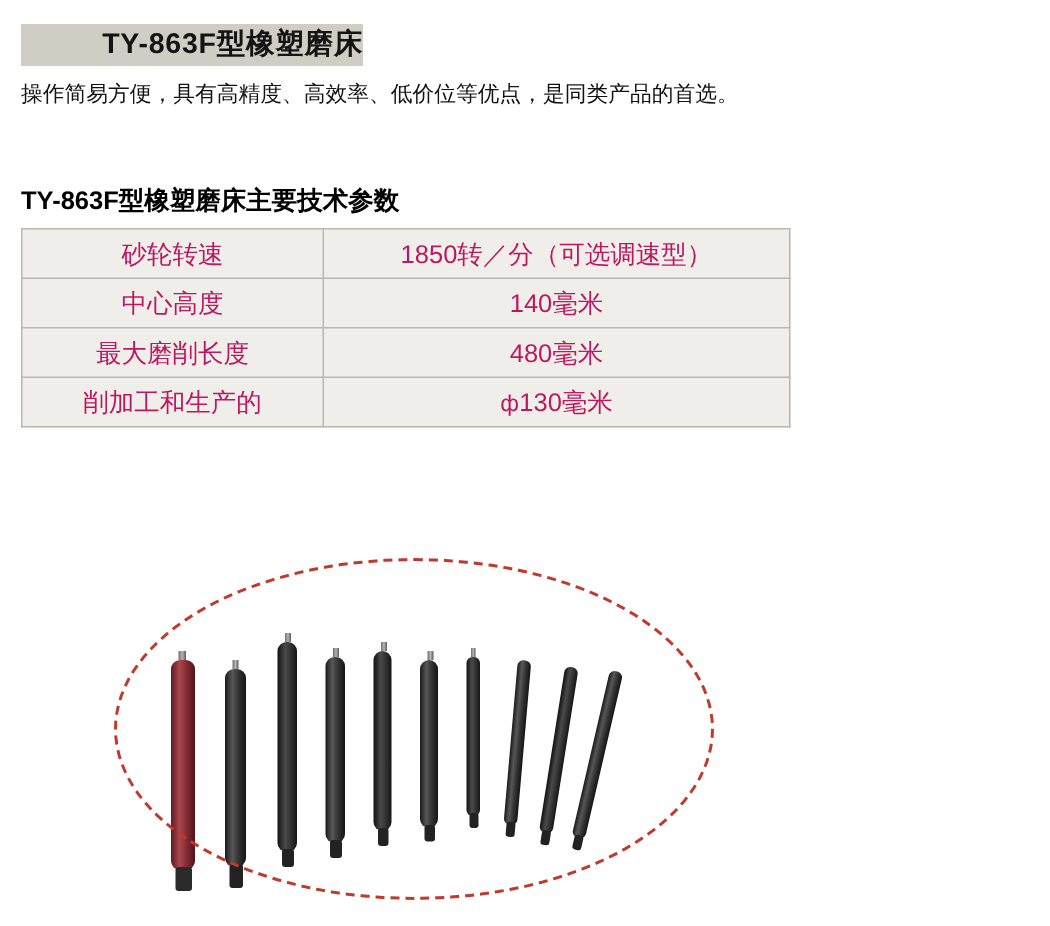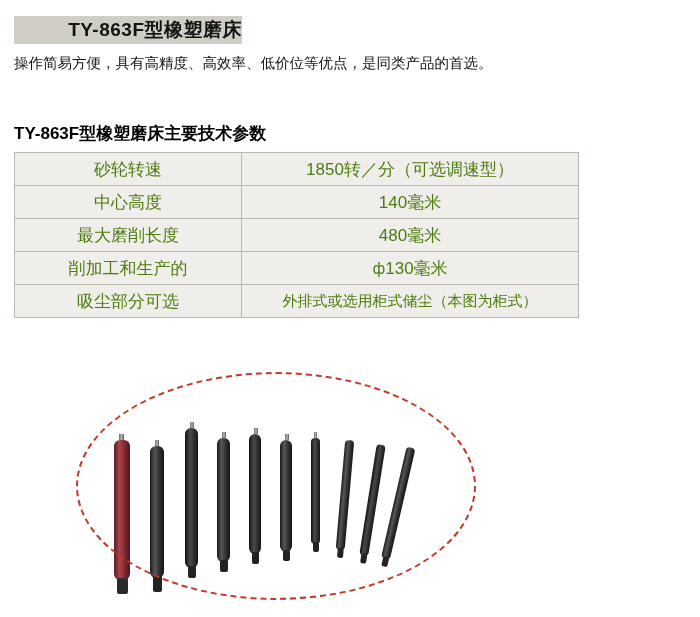--- a/index.html
+++ b/index.html
@@ -72,22 +72,22 @@
     width: 492px;
     border-collapse: collapse;
     background: #efeeea;
     table-layout: fixed;
   }
   .spec-table td {
     border: 1px solid #b9b7ae;
     height: 32px;
     font-size: 17px;
     text-align: center;
-    color: #4d7c0f;
-    padding: 0 18px;
+    color: #be185d;
+    padding: 0 5px;
     white-space: nowrap;
   }
   .spec-table td.label {
     width: 190px;
   }
   .spec-table td.value {
     width: 300px;
   }
   .spec-table td.value.small {
     font-size: 15px;
@@ -151,24 +151,20 @@
         <td class="label">中心高度</td>
         <td class="value">140毫米</td>
       </tr>
       <tr>
         <td class="label">最大磨削长度</td>
         <td class="value">480毫米</td>
       </tr>
       <tr>
         <td class="label">削加工和生产的</td>
         <td class="value"><span class="phi">ф</span><span>130毫米</span></td>
-      </tr>
-      <tr>
-        <td class="label">吸尘部分可选</td>
-        <td class="value small">外排式或选用柜式储尘（本图为柜式）</td>
       </tr>
     </tbody>
   </table>
 
   <div class="photo-area">
     <svg class="rollers" viewBox="0 0 672 250">
       <defs>
         <linearGradient id="gRed" x1="0" y1="0" x2="1" y2="0">
           <stop offset="0%" stop-color="#5e1b20"></stop>
           <stop offset="35%" stop-color="#a9454d"></stop>

